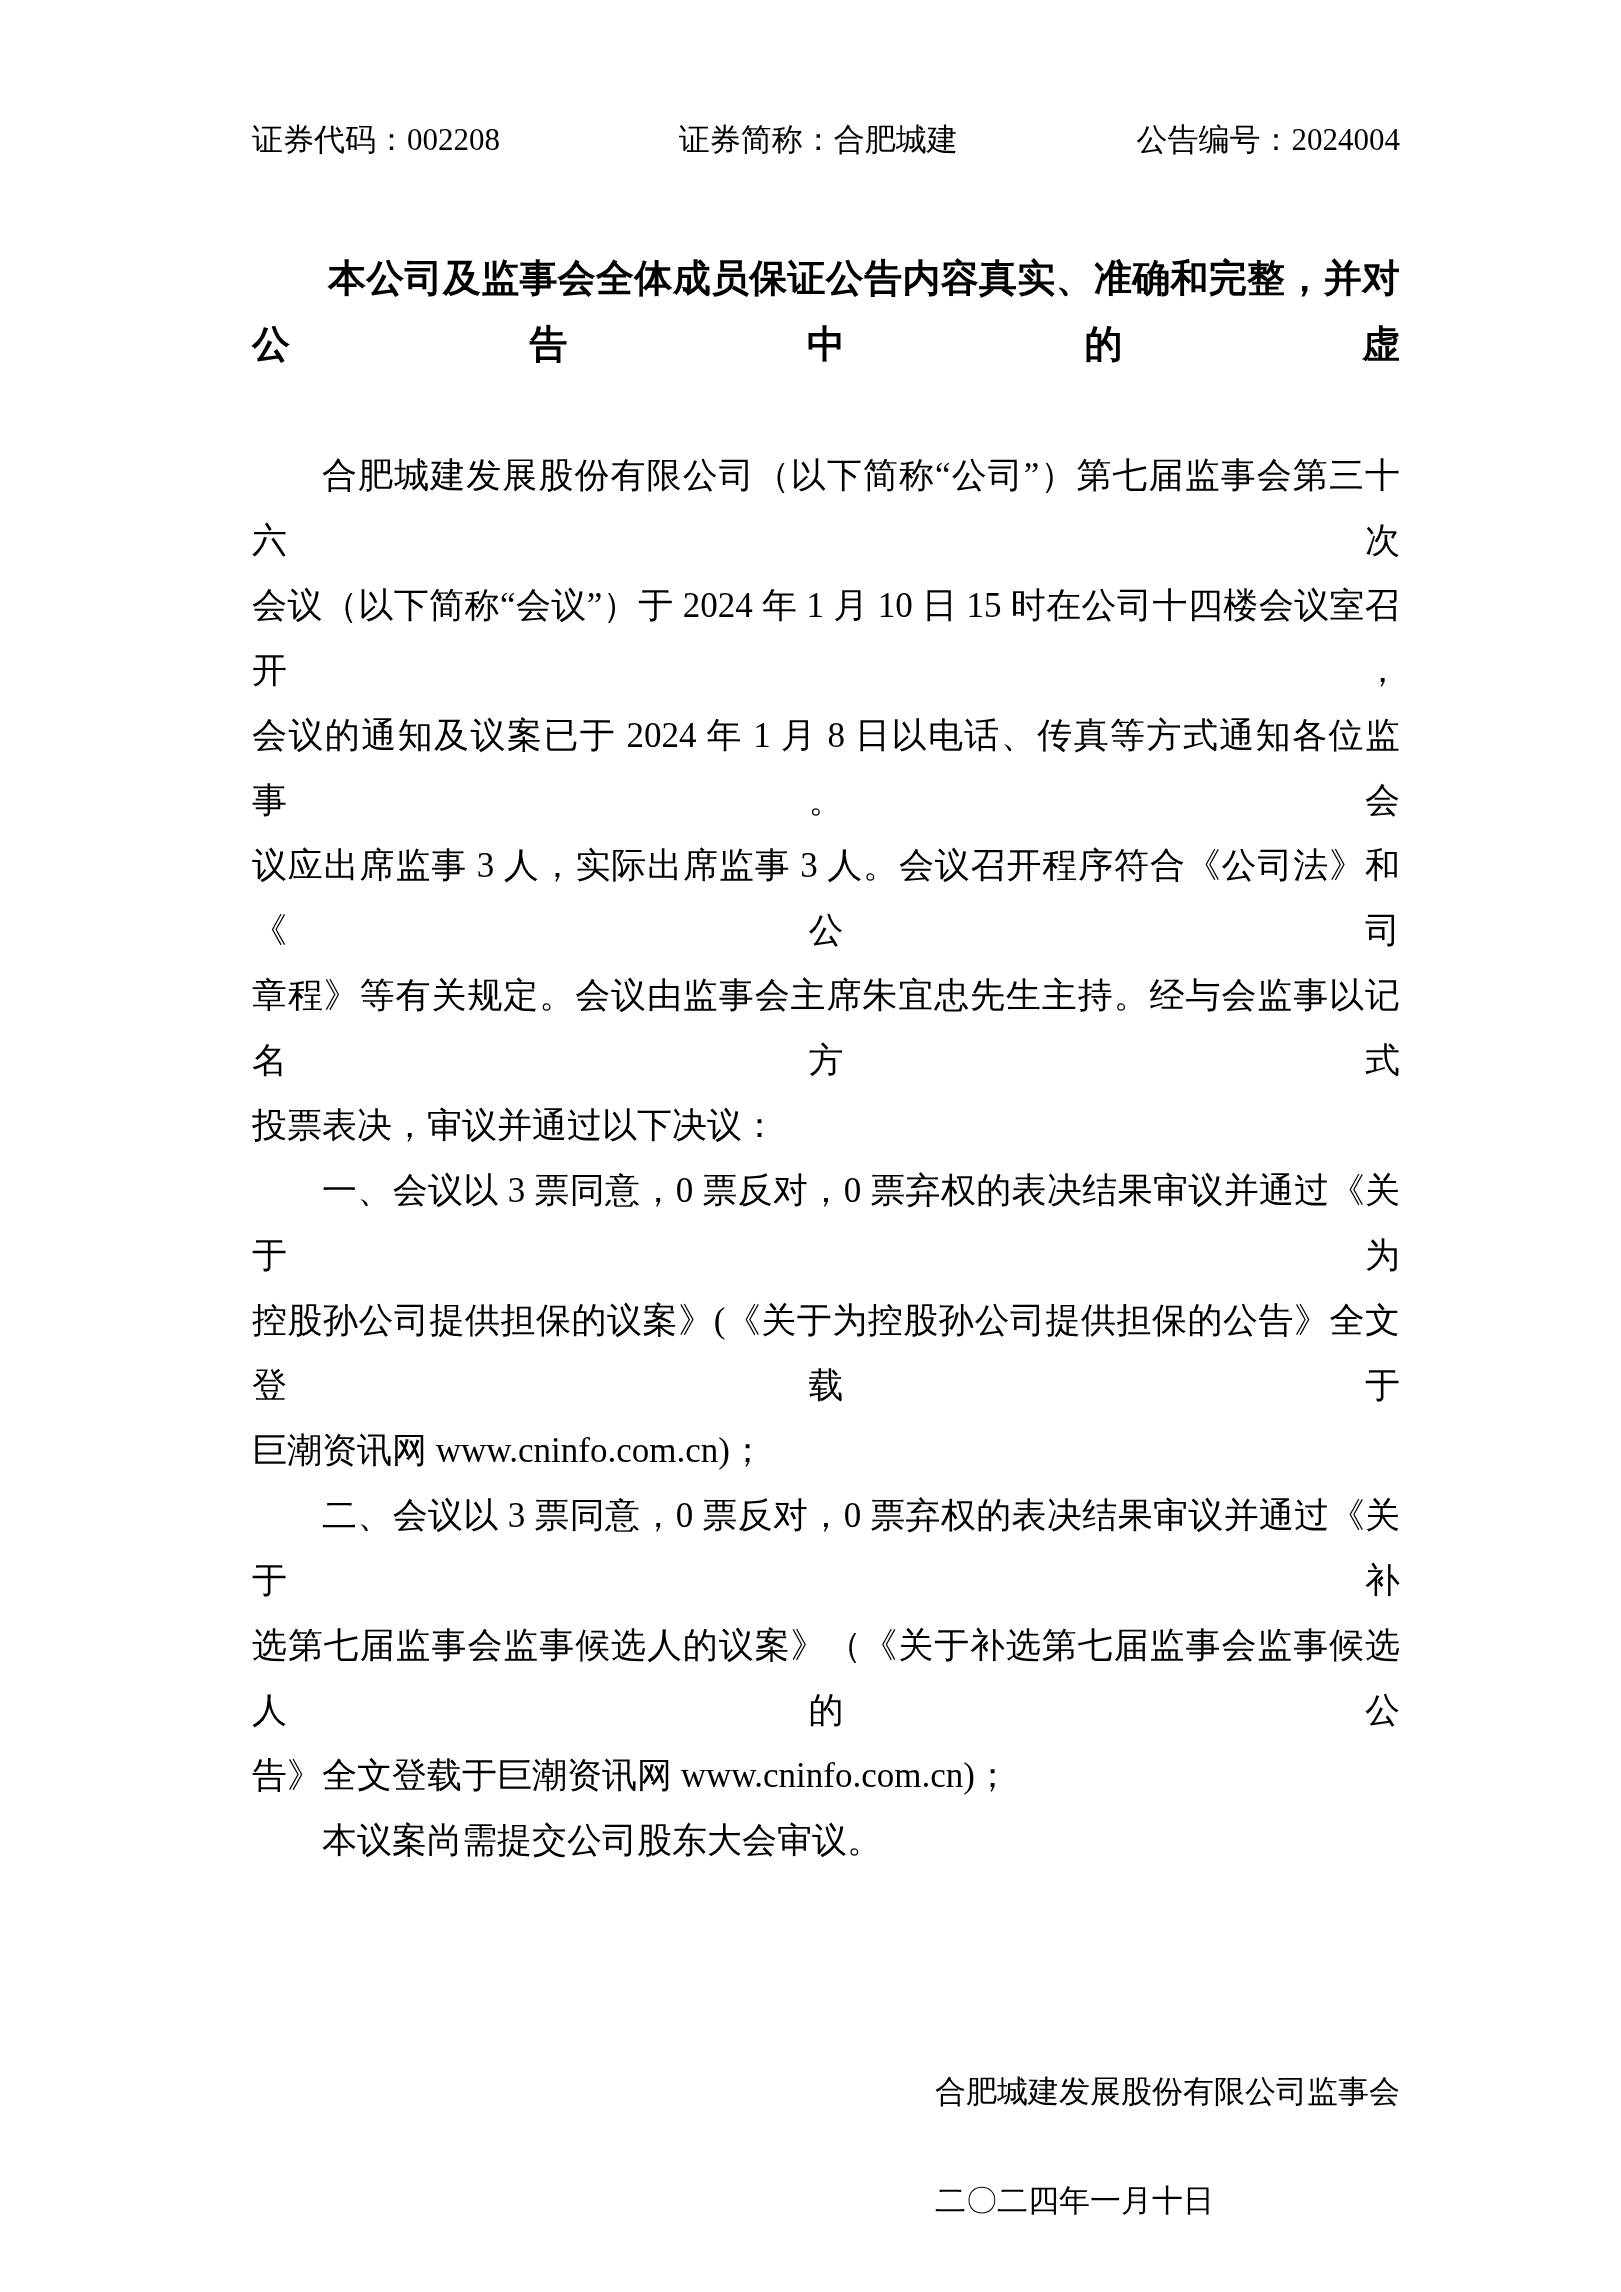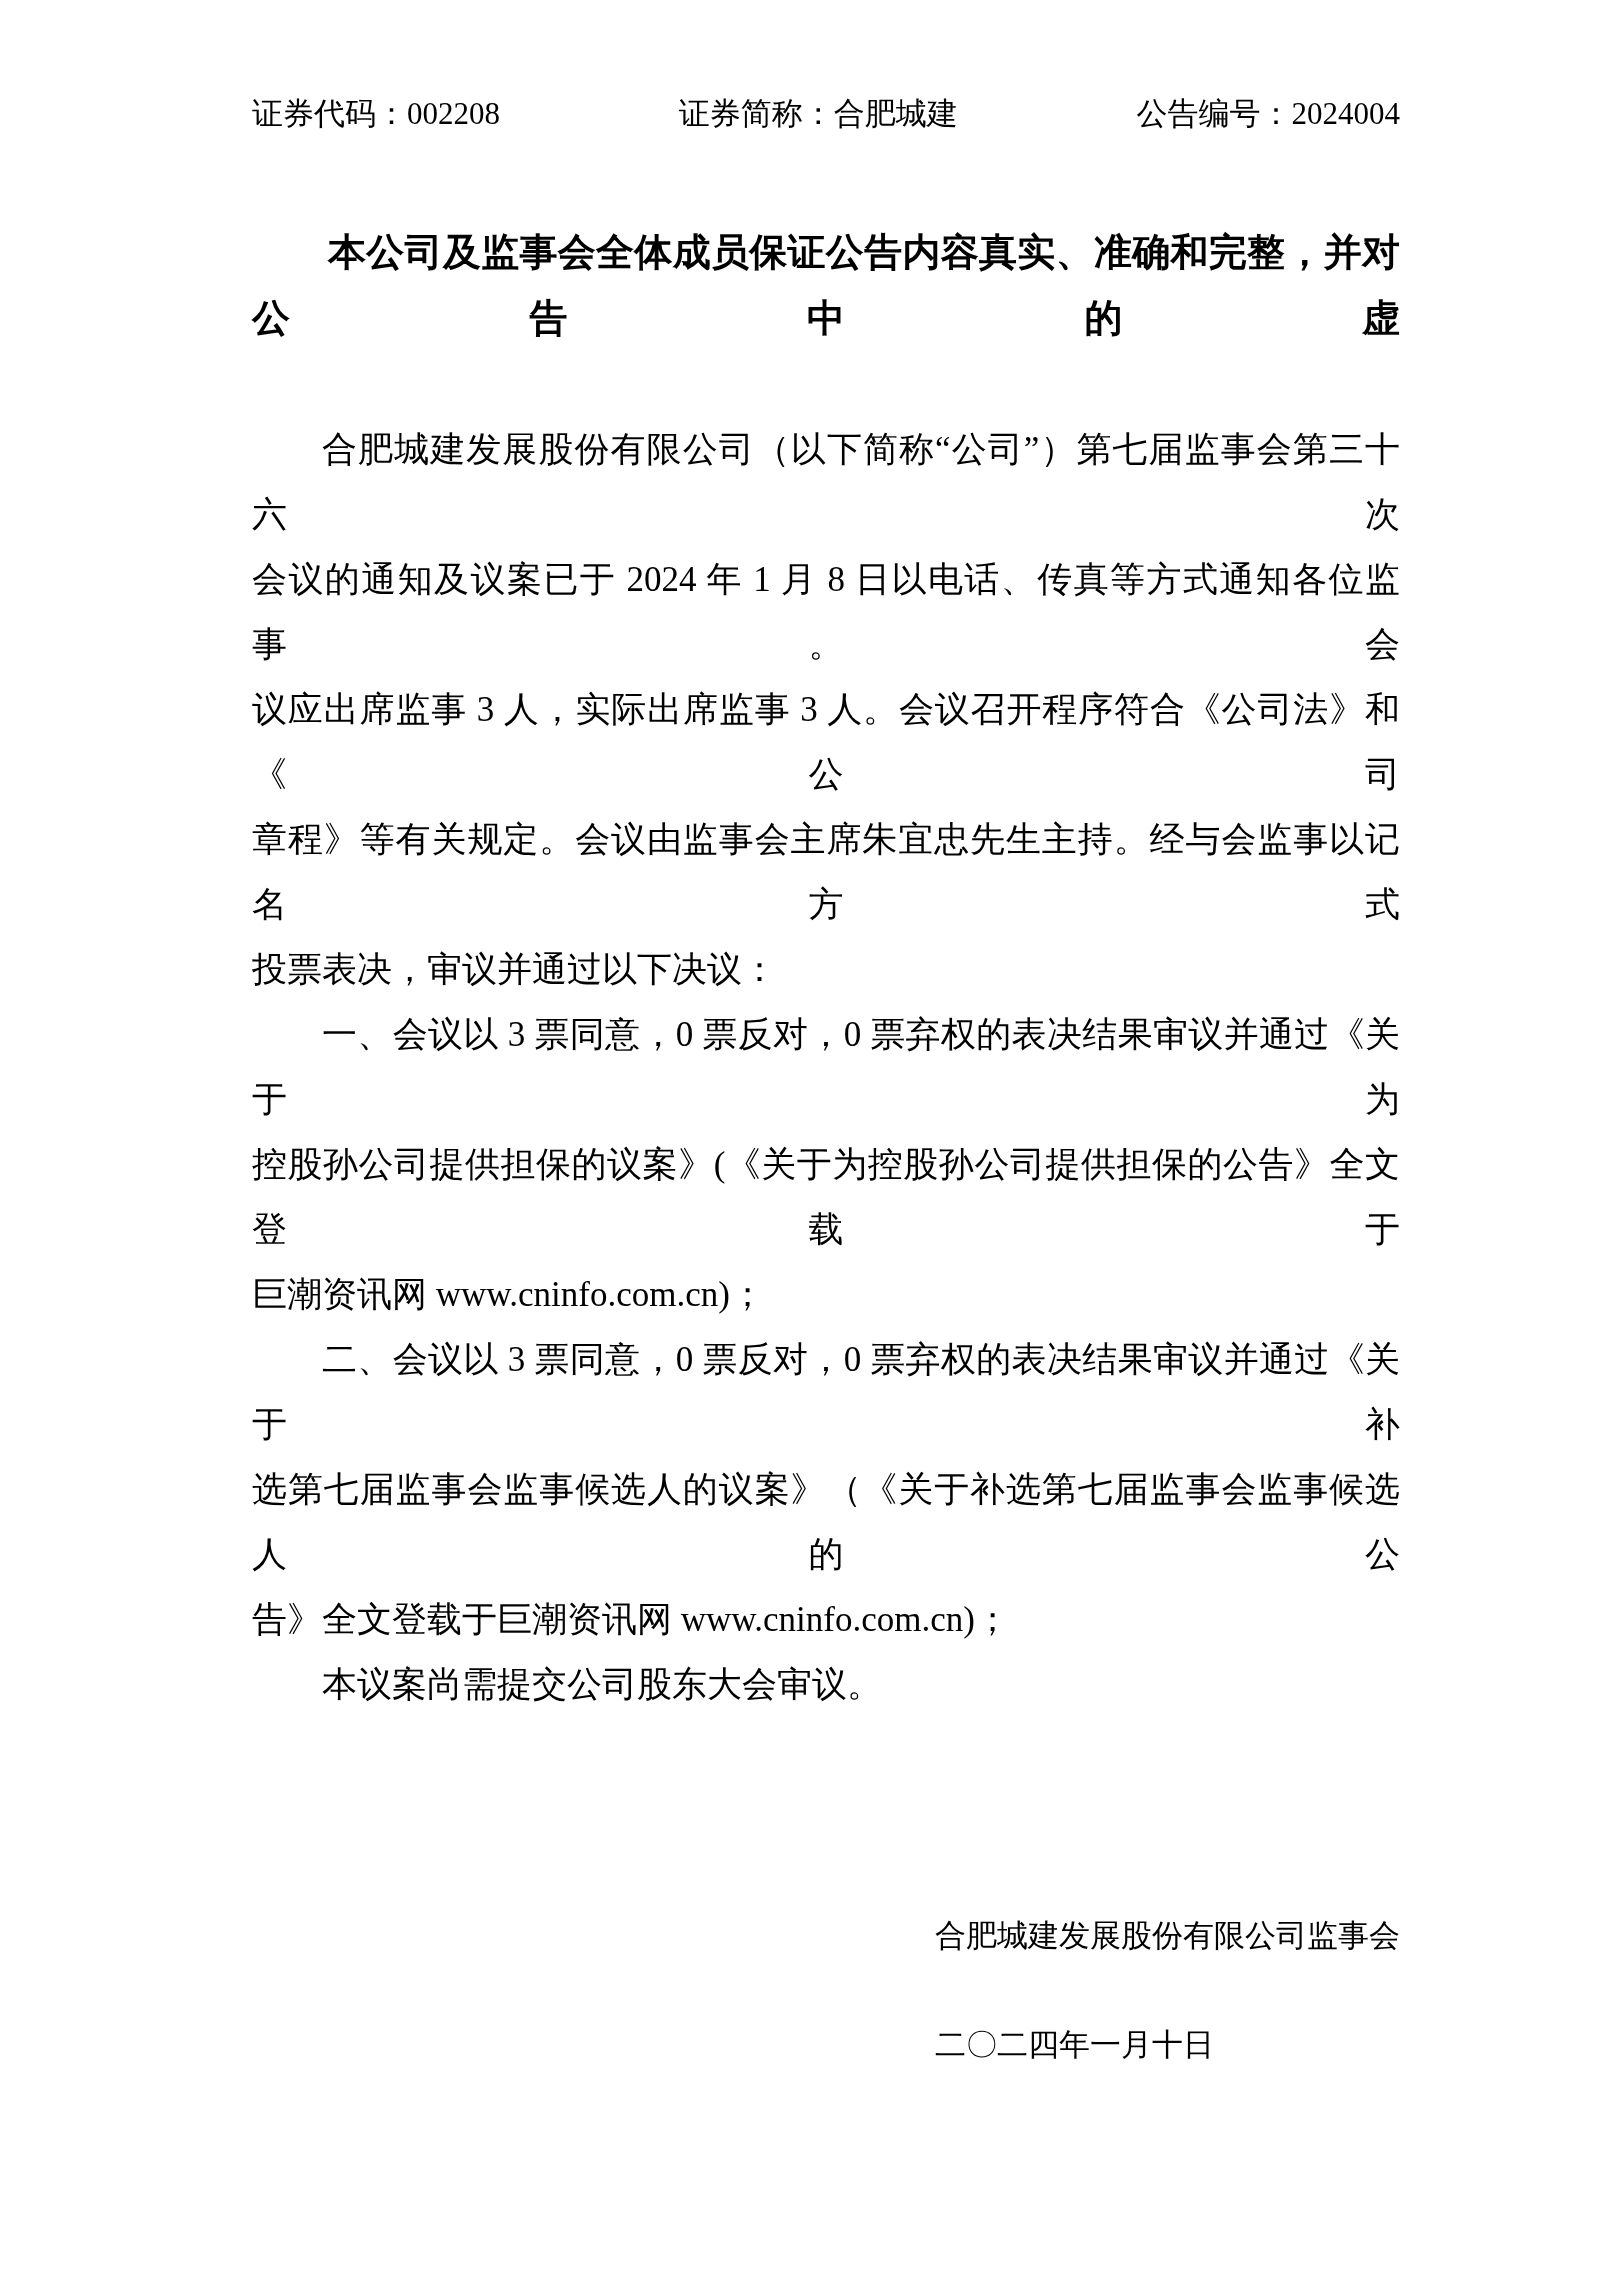--- a/index.html
+++ b/index.html
@@ -14,21 +14,21 @@
     margin: 0 auto;
     background: #ffffff;
     color: #000000;
     font-family: "Liberation Serif", "DejaVu Serif", serif;
     box-sizing: border-box;
     padding: 0 221px 0 252px;
     overflow: hidden;
   }
   
   .doc-header {
-    margin-top: 92px;
+    margin-top: 118px;
     display: flex;
     justify-content: space-between;
     font-size: 31px;
     line-height: 43px;
     white-space: nowrap;
   }
   
   .doc-title {
     margin-top: 91px;
     text-align: center;
@@ -87,20 +87,21 @@
     <span class="header-item">公告编号：2024004</span>
   </header>
 
 
   <section class="disclaimer">
     <div class="line indent fill">本公司及监事会全体成员保证公告内容真实、准确和完整，并对公告中的虚</div>
   </section>
 
   <section class="body-text">
     <div class="line indent fill">合肥城建发展股份有限公司（以下简称“公司”）第七届监事会第三十六次</div>
+    <div class="line fill">会议（以下简称“会议”）于 2024 年 1 月 10 日 15 时在公司十四楼会议室召开，</div>
     <div class="line fill">会议的通知及议案已于 2024 年 1 月 8 日以电话、传真等方式通知各位监事。会</div>
     <div class="line fill">议应出席监事 3 人，实际出席监事 3 人。会议召开程序符合《公司法》和《公司</div>
     <div class="line fill">章程》等有关规定。会议由监事会主席朱宜忠先生主持。经与会监事以记名方式</div>
     <div class="line">投票表决，审议并通过以下决议：</div>
     <div class="line indent fill">一、会议以 3 票同意，0 票反对，0 票弃权的表决结果审议并通过《关于为</div>
     <div class="line fill">控股孙公司提供担保的议案》(《关于为控股孙公司提供担保的公告》全文登载于</div>
     <div class="line">巨潮资讯网 www.cninfo.com.cn)；</div>
     <div class="line indent fill">二、会议以 3 票同意，0 票反对，0 票弃权的表决结果审议并通过《关于补</div>
     <div class="line fill">选第七届监事会监事候选人的议案》（《关于补选第七届监事会监事候选人的公</div>
     <div class="line">告》全文登载于巨潮资讯网 www.cninfo.com.cn)；</div>

